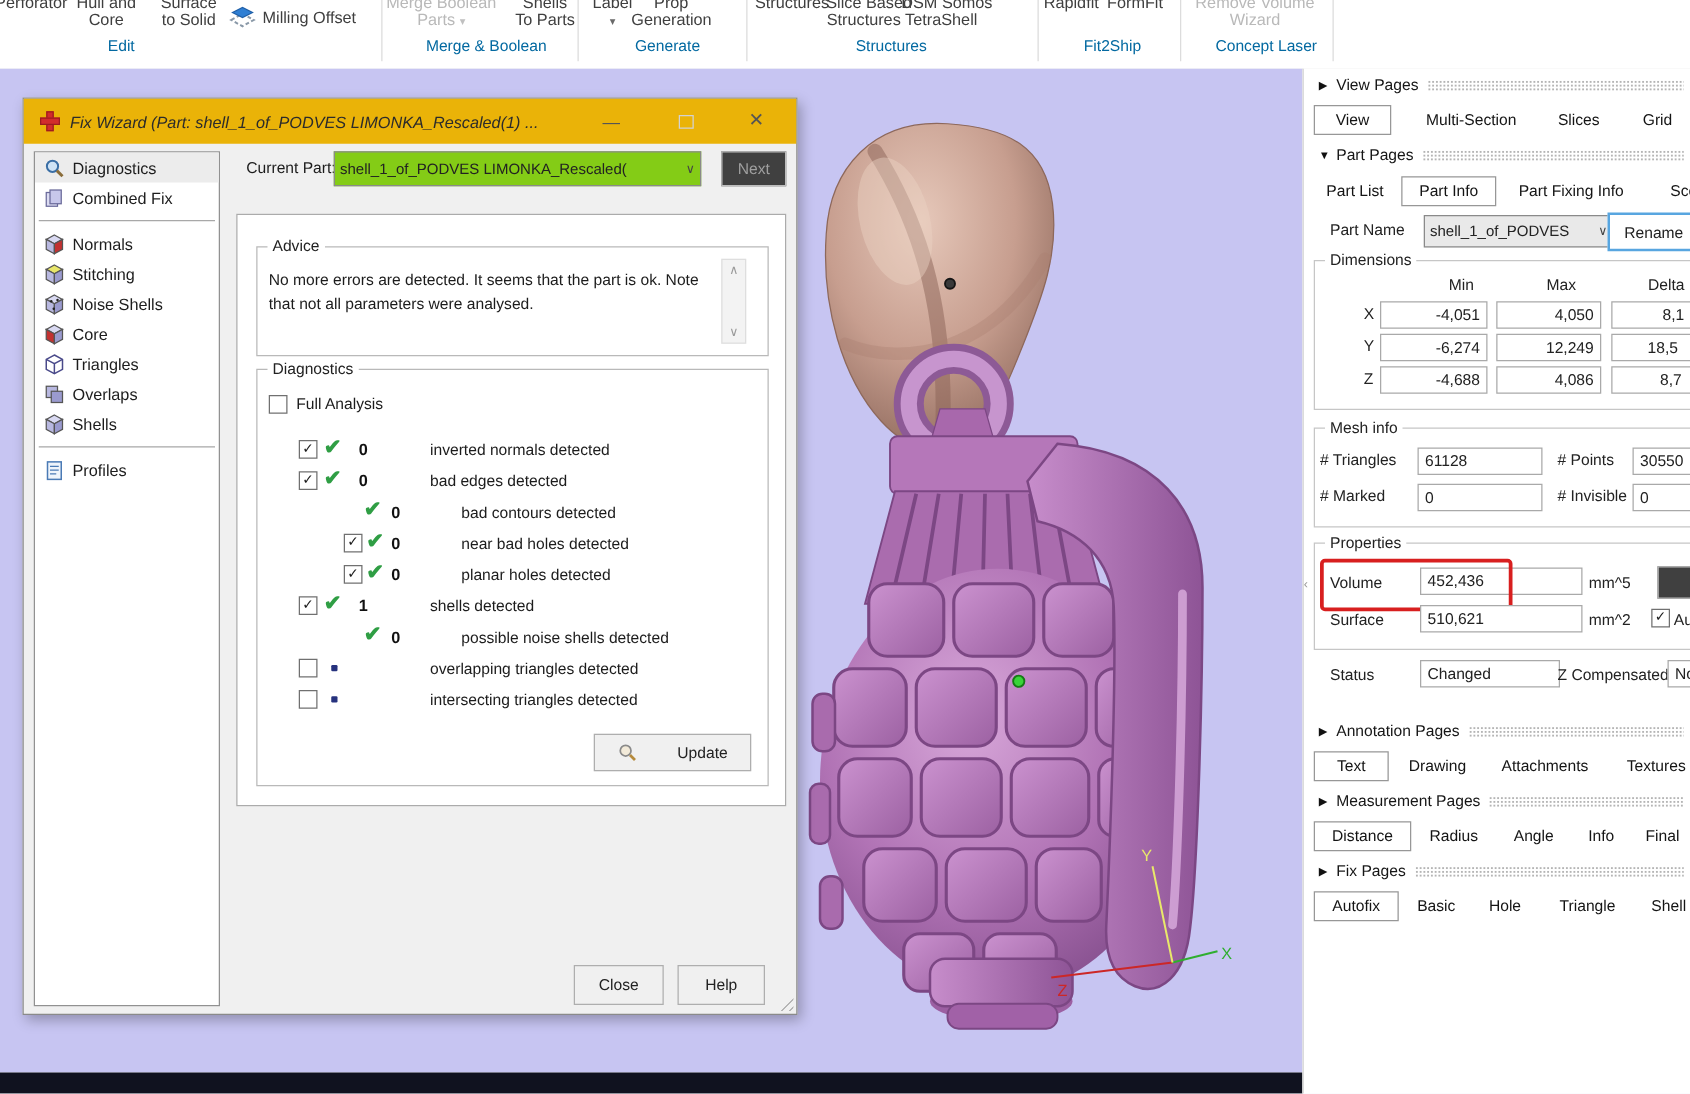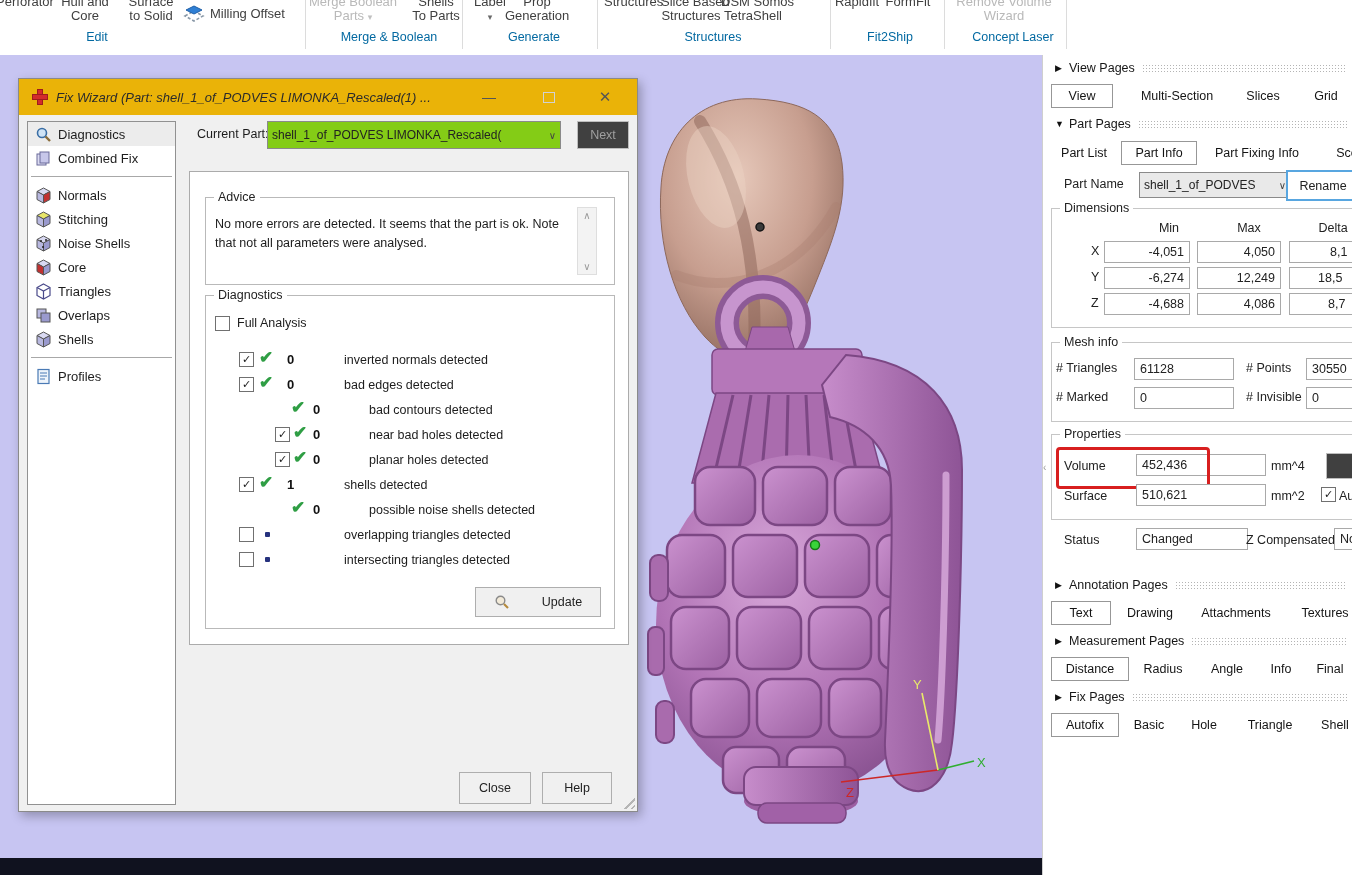--- a/index.html
+++ b/index.html
@@ -298,21 +298,21 @@
     <div class="flabel" style="left:13px;top:335px;"># Marked</div>
     <div class="fbox" style="left:91px;top:332px;width:88px;">0</div>
     <div class="flabel" style="left:203px;top:335px;"># Invisible</div>
     <div class="fbox" style="left:263px;top:332px;width:80px;">0</div>
 
     <div class="grpbox" style="left:8px;top:379px;width:330px;height:84px;">
       <span class="grpleg">Properties</span>
     </div>
     <div class="flabel" style="left:21px;top:404px;">Volume</div>
     <div class="fbox" style="left:93px;top:399px;width:118px;">452,436</div>
-    <div class="flabel" style="left:228px;top:404px;">mm^4</div>
+    <div class="flabel" style="left:228px;top:404px;">mm^5</div>
     <div class="btn disabled" style="left:283px;top:398px;width:70px;height:24px;"></div>
     <div class="red-annot" style="left:13px;top:392px;width:148px;height:36px;"></div>
 
     <div class="flabel" style="left:21px;top:434px;">Surface</div>
     <div class="fbox" style="left:93px;top:429px;width:118px;">510,621</div>
     <div class="flabel" style="left:228px;top:434px;">mm^2</div>
     <div class="cbx" style="left:278px;top:432px;">✓</div>
     <div class="flabel" style="left:296px;top:434px;">Au</div>
 
     <div class="flabel" style="left:21px;top:478px;">Status</div>

